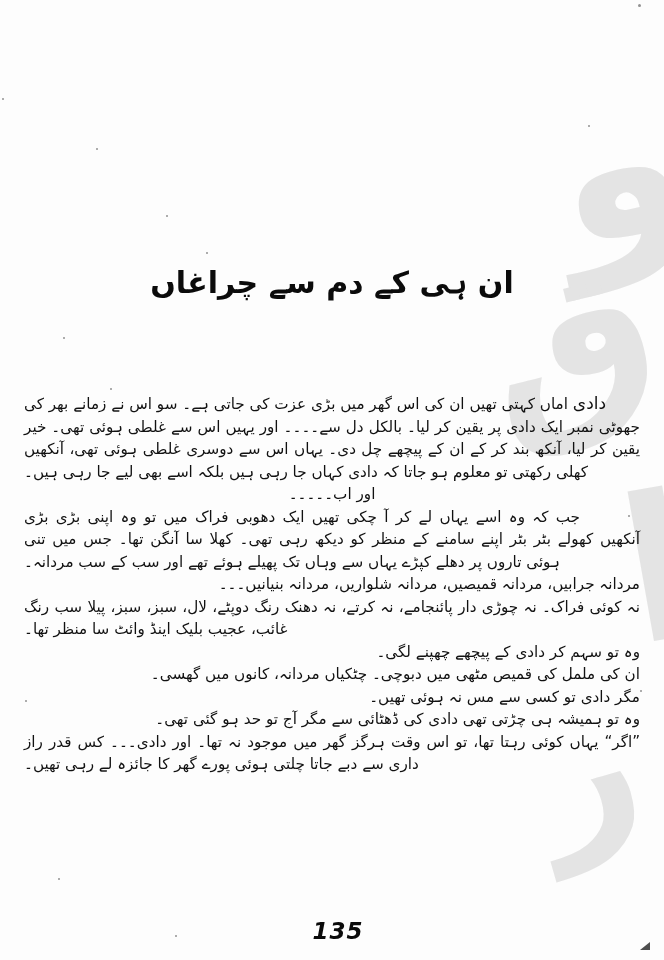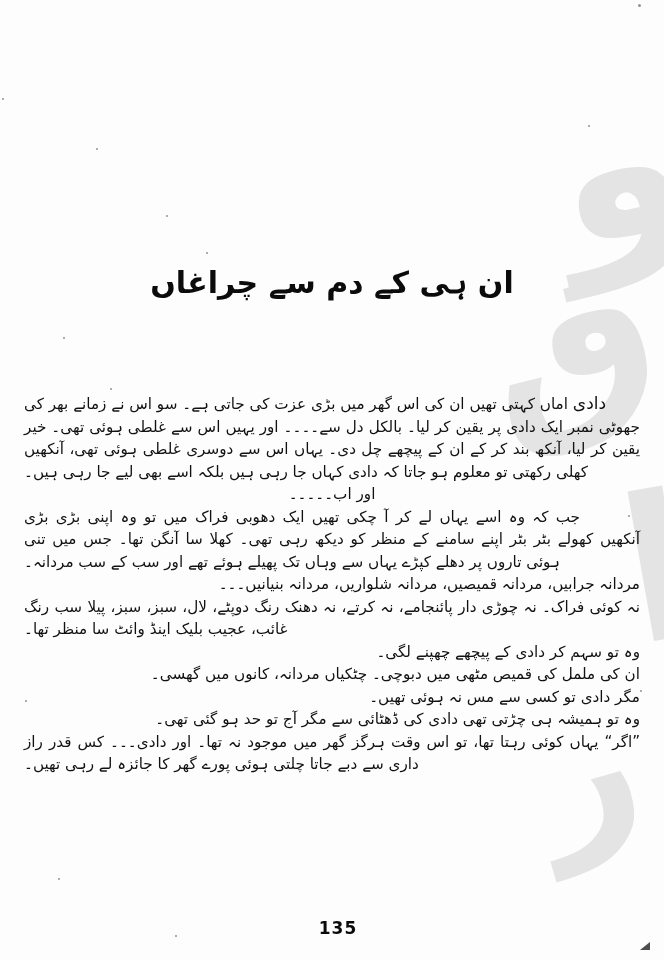--- a/index.html
+++ b/index.html
@@ -106,22 +106,23 @@
     text-indent: 0;
   }
 
   .page-number {
     position: absolute;
     left: 0;
     right: 0;
     top: 918px;
     text-align: center;
     font-family: "DejaVu Sans", sans-serif;
-    font-size: 17px;
+    font-size: 23px;
     font-weight: 700;
+    font-style: italic;
     color: #0a0a0a;
     letter-spacing: 1px;
     padding-left: 12px;
   }
 
   .corner-mark {
     position: absolute;
     right: 14px;
     bottom: 10px;
     width: 10px;

